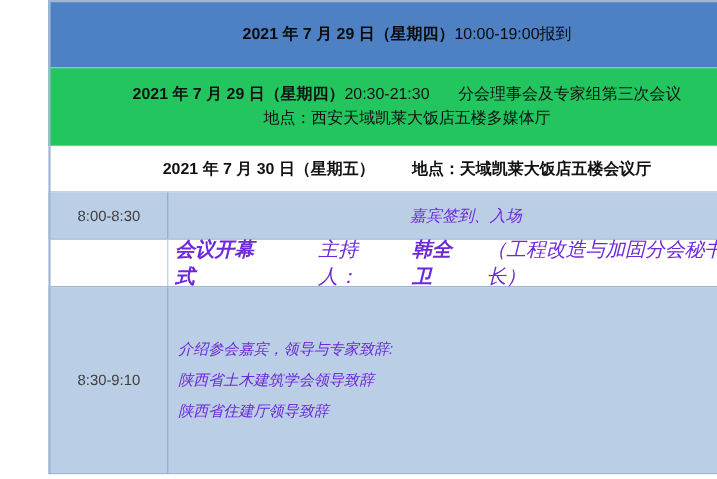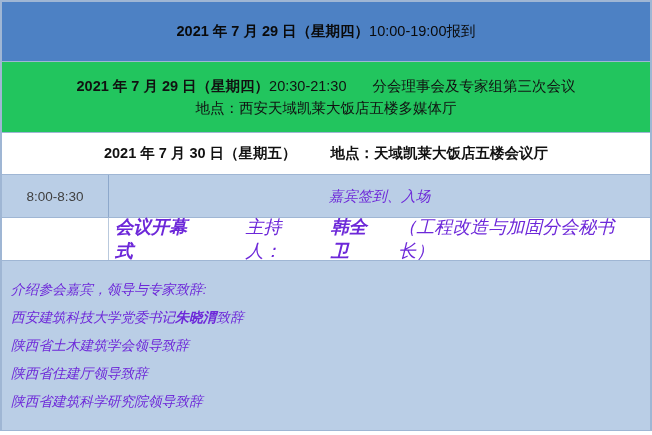--- a/index.html
+++ b/index.html
@@ -13,20 +13,21 @@
     background: #ffffff;
     font-family: "Liberation Sans", "DejaVu Sans", sans-serif;
   }
 
   #agenda-table {
     position: relative;
     width: 565px;
     height: 435px;
     box-sizing: border-box;
     background: #ffffff;
+    padding-left: 44px;
   }
 
   .row {
     position: relative;
     box-sizing: border-box;
     border-left: 2px solid #9fb6d4;
     border-right: 2px solid #9fb6d4;
     border-bottom: 1px solid #9fb6d4;
     width: 652px;
     display: flex;
@@ -187,32 +188,27 @@
     <div class="cell-body">
       <b>会议开幕式</b>
         <span class="sp"></span>
         <span>主持人：</span>
         <b>韩全卫</b>
         <span>（工程改造与加固分会秘书长）</span>
     </div>
   </div>
 
   <div class="row row-intro">
+    <div class="cell-time">8:30-9:10</div>
     <div class="cell-body">
       <div class="line">
         <span>介绍参会嘉宾，领导与专家致辞:</span><b></b><span></span>
-      </div>
-      <div class="line">
-        <span>西安建筑科技大学党委书记</span><b>朱晓渭</b><span>致辞</span>
       </div>
       <div class="line">
         <span>陕西省土木建筑学会领导致辞</span><b></b><span></span>
       </div>
       <div class="line">
         <span>陕西省住建厅领导致辞</span><b></b><span></span>
       </div>
-      <div class="line">
-        <span>陕西省建筑科学研究院领导致辞</span><b></b><span></span>
-      </div>
     </div>
   </div>
 
 </div>
 
 </body></html>

